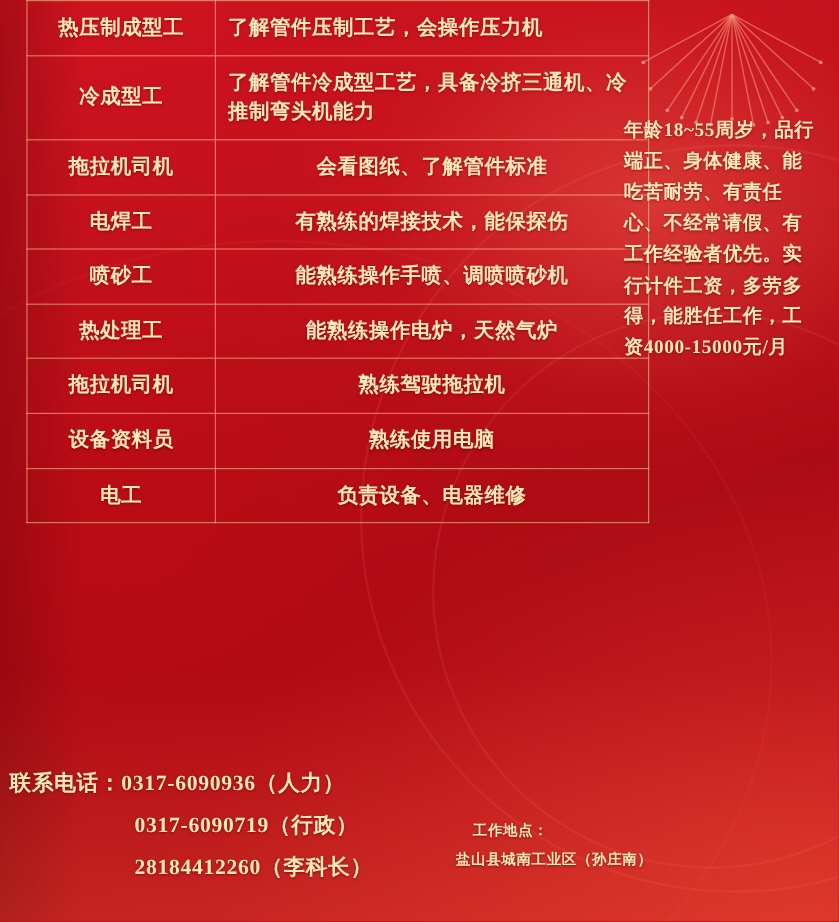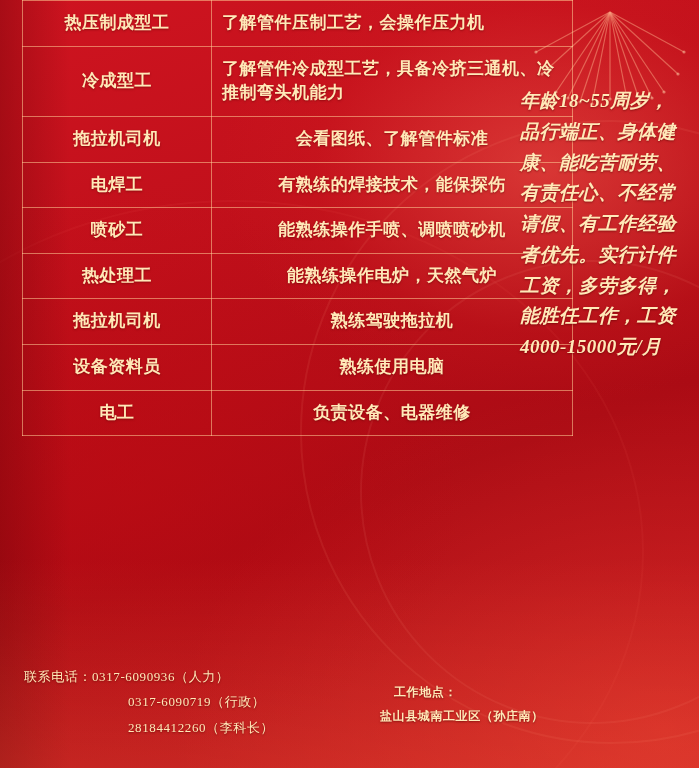--- a/index.html
+++ b/index.html
@@ -71,21 +71,21 @@
     width: 490px;
     table-layout: fixed;
   }
   table.jobs td {
     border: 1px solid rgba(255,206,150,0.55);
     color: #ffe9b8;
     text-align: center;
     vertical-align: middle;
     font-size: 17px;
     line-height: 1.45;
-    padding: 10px 20px;
+    padding: 10px 4px;
     font-family: "Liberation Serif", serif;
     font-weight: bold;
     letter-spacing: 0.5px;
     text-shadow: 0 1px 2px rgba(90,0,0,0.5);
   }
   table.jobs td.post {
     width: 148px;
     font-size: 17px;
   }
   table.jobs td.req {
@@ -95,41 +95,40 @@
     padding-right: 10px;
   }
   table.jobs tr td.req.lefty {
     text-align: left;
   }
 
   
   .notes {
     position: absolute;
     left: 520px;
-    top: 86px;
+    top: 96px;
     width: 164px;
     color: #ffe9b8;
     font-family: "Liberation Serif", serif;
     font-weight: bold;
-    font-size: 19px;
+    font-size: 16px;
     line-height: 1.62;
     letter-spacing: 0.5px;
     text-shadow: 0 1px 2px rgba(90,0,0,0.55);
-    font-style: italic;
   }
 
   
   .contact {
     position: absolute;
-    left: 24px;
+    left: 8px;
     bottom: 28px;
     color: #ffe9b8;
     font-family: "Liberation Serif", serif;
-    font-weight: normal;
-    font-size: 13px;
+    font-weight: bold;
+    font-size: 18px;
     line-height: 1.95;
     letter-spacing: 0.6px;
     text-shadow: 0 1px 2px rgba(90,0,0,0.6);
     white-space: nowrap;
   }
   .contact .row2, .contact .row3 { padding-left: 104px; }
 
   .location {
     position: absolute;
     left: 380px;

